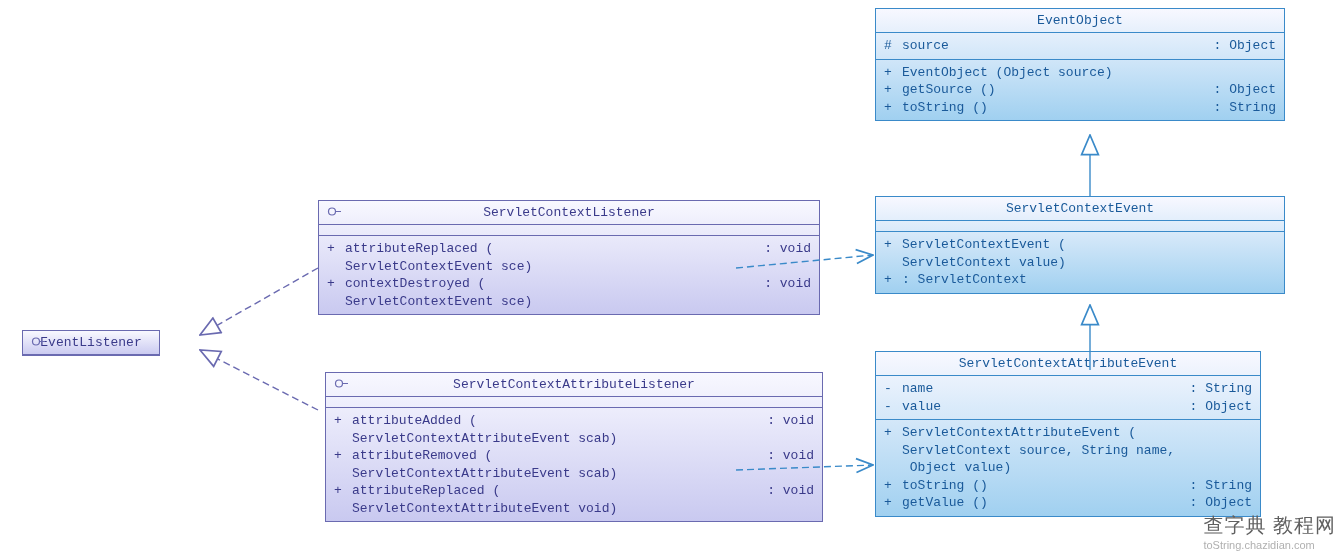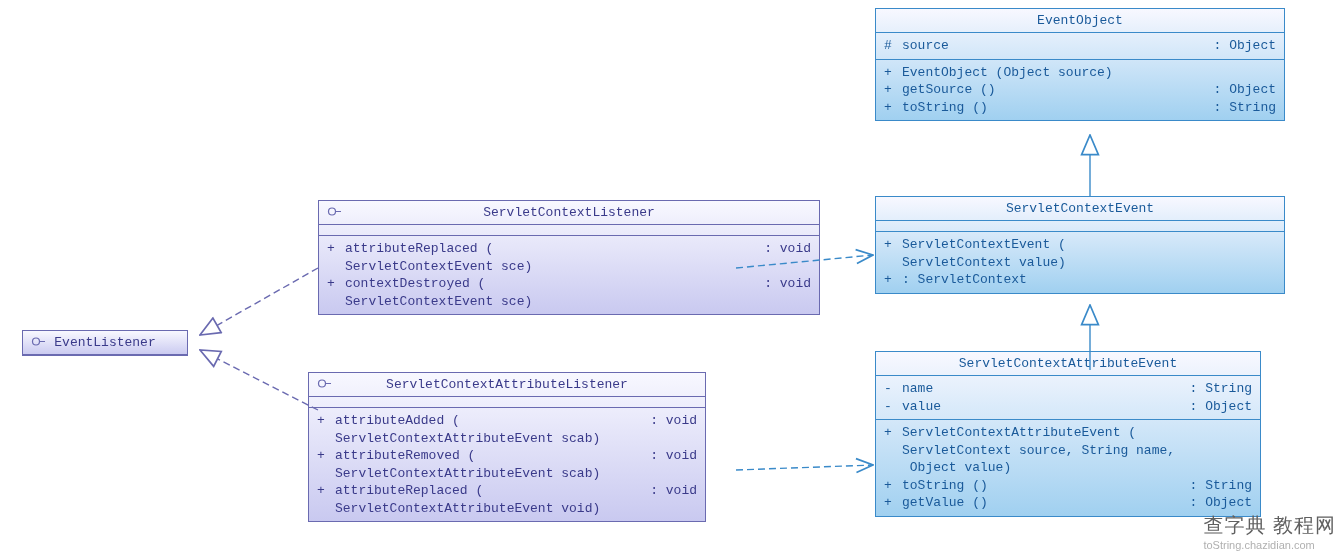--- a/index.html
+++ b/index.html
@@ -89,21 +89,21 @@
   }
   .watermark .top {
     font-size: 20px;
     color: #606060;
     letter-spacing: 1px;
   }
 </style>
 </head>
 <body>
 
-<div class="uml-box purple" style="left:22px; top:330px; width:166px;">
+<div class="uml-box purple" style="left:22px; top:330px; width:138px;">
   <div class="uml-title">
     <span class="iface-icon"><svg width="14" height="10">
           <circle cx="5" cy="5" r="3.5" fill="none" stroke="#6a6ab0" stroke-width="1.2"></circle>
           <line x1="9" y1="5" x2="14" y2="5" stroke="#6a6ab0" stroke-width="1.2"></line>
         </svg></span>
     <span>EventListener</span>
   </div>
 </div>
 
 <div class="uml-box purple" style="left:318px; top:200px; width:502px;">
@@ -116,21 +116,21 @@
   </div>
   <div class="uml-section empty"></div>
   <div class="uml-section">
       <div class="member"><span class="vis">+</span><span class="sig">attributeReplaced (
 ServletContextEvent sce)</span><span class="ret">: void</span></div>
       <div class="member"><span class="vis">+</span><span class="sig">contextDestroyed (
 ServletContextEvent sce)</span><span class="ret">: void</span></div>
     </div>
 </div>
 
-<div class="uml-box purple" style="left:308px; top:372px; width:398px;">
+<div class="uml-box purple" style="left:325px; top:372px; width:498px;">
   <div class="uml-title">
     <span class="iface-icon"><svg width="14" height="10">
           <circle cx="5" cy="5" r="3.5" fill="none" stroke="#6a6ab0" stroke-width="1.2"></circle>
           <line x1="9" y1="5" x2="14" y2="5" stroke="#6a6ab0" stroke-width="1.2"></line>
         </svg></span>
     <span>ServletContextAttributeListener</span>
   </div>
   <div class="uml-section empty"></div>
   <div class="uml-section">
       <div class="member"><span class="vis">+</span><span class="sig">attributeAdded (

